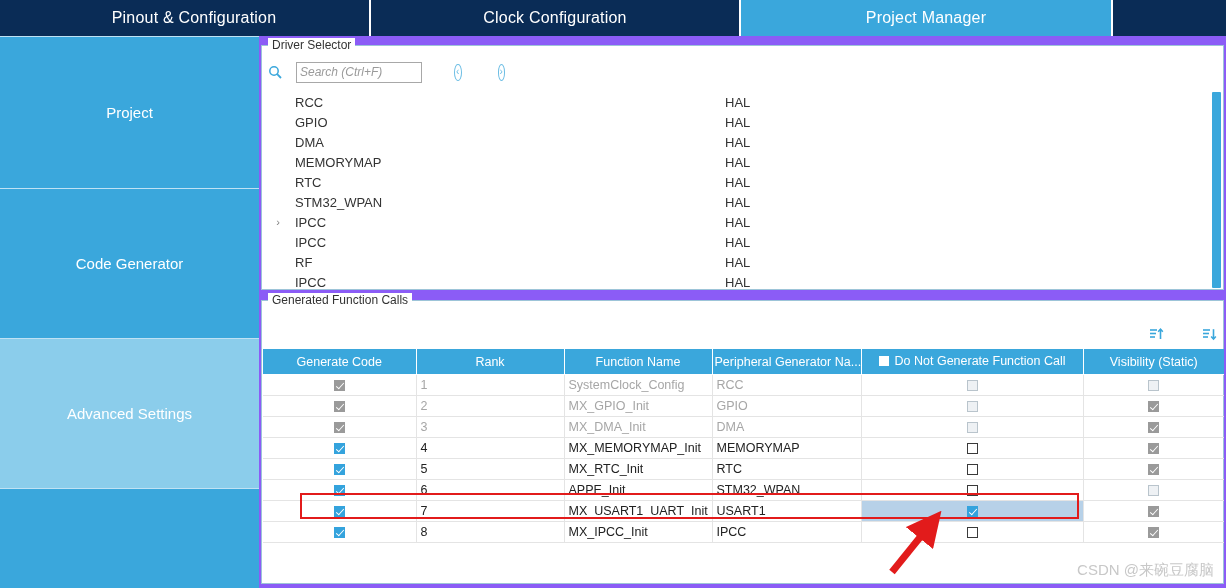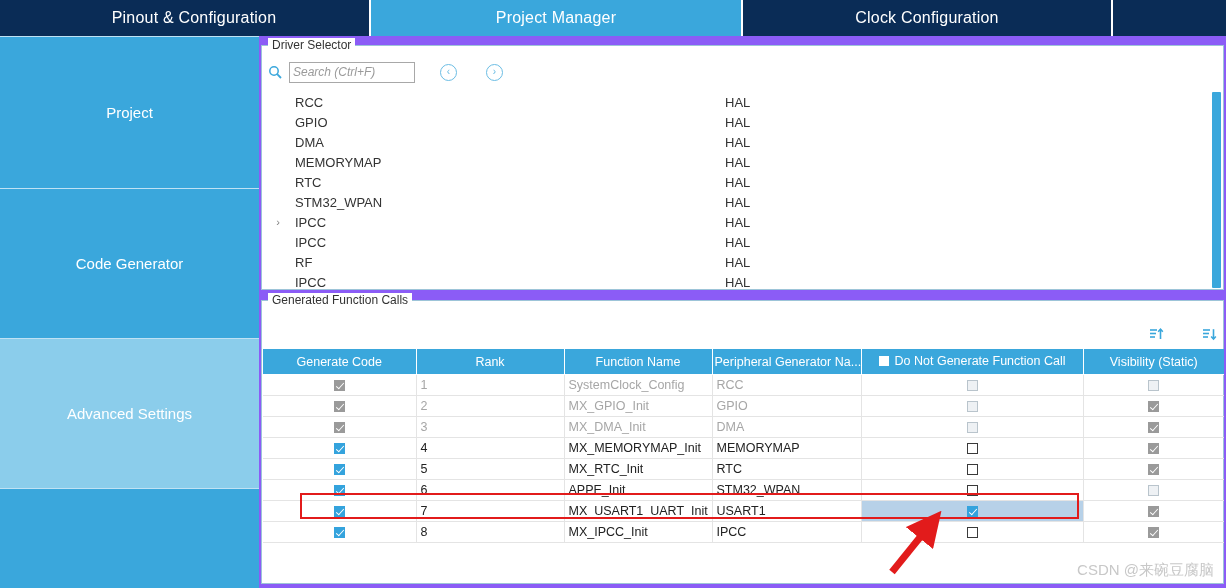--- a/index.html
+++ b/index.html
@@ -86,21 +86,21 @@
     white-space: nowrap;
   }
 
   #driver-group { left: 2px; top: 9px; width: 963px; height: 245px; }
   #gfc-group    { left: 2px; top: 264px; width: 963px; height: 284px; }
 
   
   #driver-toolbar {
     position: absolute; left: 3px; top: 13px;
     width: 240px; height: 26px;
-    display: flex; align-items: center; gap: 7px;
+    display: flex; align-items: center; gap: 14px;
   }
   .search-icon {
     width: 14px; height: 14px;
     margin-left: 3px;
     color: #3aa7dc;
     display: inline-flex; align-items: center; justify-content: center;
   }
   #search-input {
     width: 118px; height: 17px;
     border: 1px solid #a8a8a8;
@@ -257,25 +257,25 @@
     user-select: none;
   }
 </style>
 </head>
 <body>
 
 <div id="tabbar">
   <div class="tab t0">
     <span>Pinout &amp; Configuration</span>
   </div>
+  <div class="tab t1">
+    <span>Clock Configuration</span>
+  </div>
   <div class="tab t2">
     <span>Project Manager</span>
-  </div>
-  <div class="tab t1">
-    <span>Clock Configuration</span>
   </div>
   <div class="tab-tail"></div>
 </div>
 
 <div id="sidebar">
   <div class="side-item s0">
     <span>Project</span>
   </div>
   <div class="side-item s1">
     <span>Code Generator</span>

